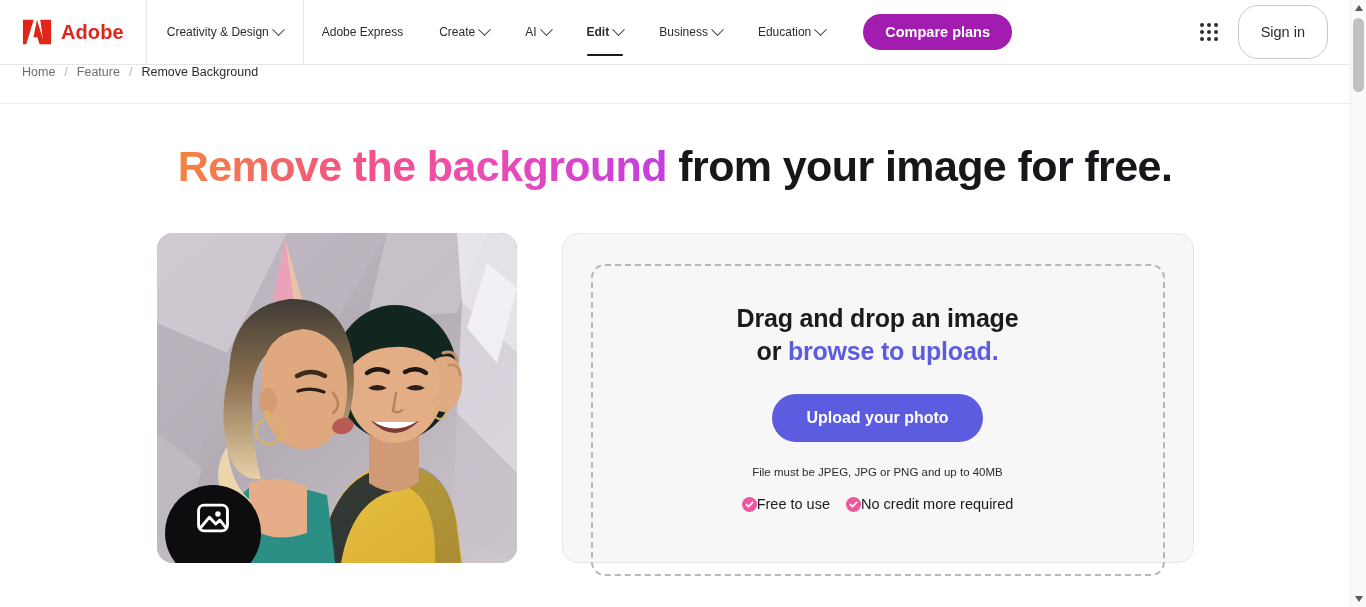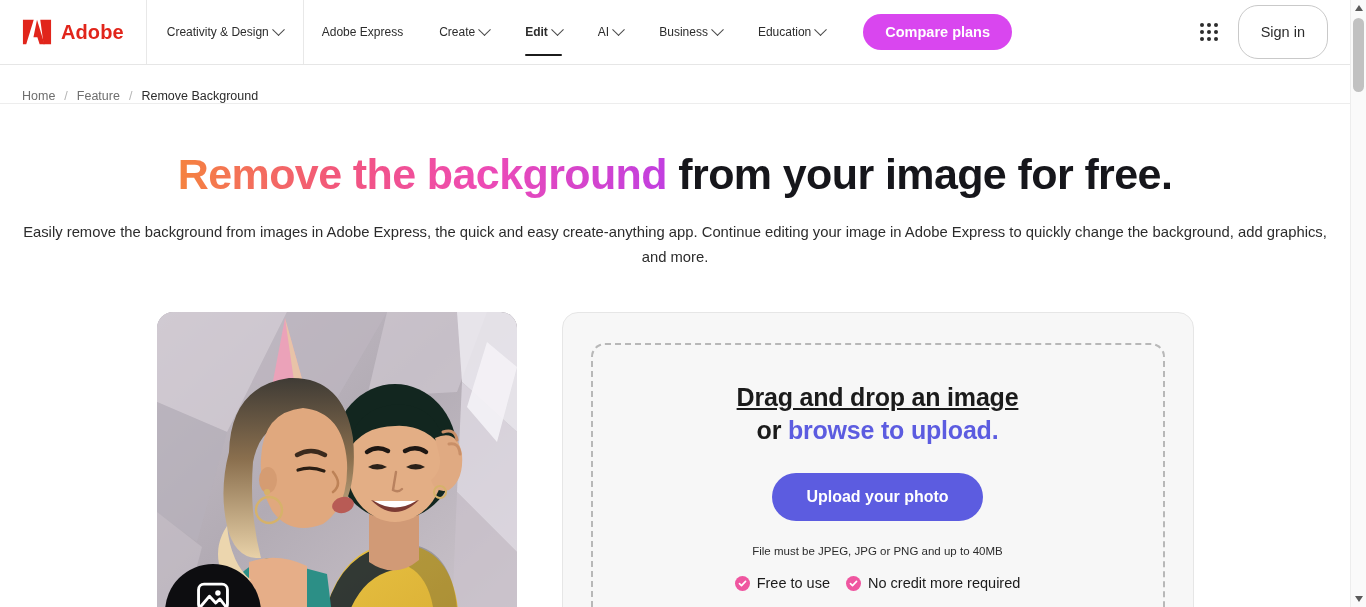--- a/index.html
+++ b/index.html
@@ -90,21 +90,21 @@
     width: 9px; height: 9px;
     border-right: 1.4px solid #4a4a4a;
     border-bottom: 1.4px solid #4a4a4a;
     transform: rotate(45deg) translate(-2px,-2px);
     flex: 0 0 auto;
   }
 
   .compare-btn {
     align-self: center;
     margin-left: 20px;
-    background: #d946ef;
+    background: #a21caf;
     color: #fff;
     font-size: 14.5px;
     font-weight: 700;
     border: none;
     border-radius: 20px;
     padding: 10px 22px;
     cursor: pointer;
     white-space: nowrap;
     font-family: "Liberation Sans", sans-serif;
   }
@@ -139,38 +139,38 @@
     color: #2c2c2c;
     cursor: pointer;
     white-space: nowrap;
     font-family: "Liberation Sans", sans-serif;
   }
 
   
   .breadcrumb {
     height: 39px;
     display: flex;
-    align-items: flex-end;
+    align-items: flex-start;
     gap: 9px;
     padding: 0 22px;
     border-bottom: 1px solid #ededed;
     font-size: 12.5px;
     background: #fff;
   }
   .crumb { color: #6e6e6e; cursor: pointer; white-space: nowrap; }
   .crumb.current { color: #2c2c2c; cursor: default; }
   .crumb-sep { color: #b5b5b5; }
 
   
   .hero {
     padding: 30px 20px 0 20px;
     text-align: center;
   }
   .hero-title {
-    margin: 16px;
+    margin: 8px;
     font-size: 43px;
     line-height: 1.15;
     font-weight: 700;
     letter-spacing: -0.6px;
     color: #16161b;
     white-space: nowrap;
   }
   .grad-text {
     background: linear-gradient(90deg, #f5833f 0%, #f2557f 34%, #ee4bb4 62%, #c13fe0 100%);
     -webkit-background-clip: text;
@@ -242,21 +242,20 @@
     flex-direction: column;
     align-items: center;
     padding-top: 36px;
   }
   .dz-line1 {
     font-size: 25px;
     font-weight: 700;
     color: #1b1b1b;
     letter-spacing: -0.2px;
     line-height: 1.32;
-    text-decoration: underline;
   }
   .dz-line2 {
     font-size: 25px;
     font-weight: 700;
     color: #1b1b1b;
     letter-spacing: -0.2px;
     line-height: 1.32;
   }
   .dz-link {
     color: #5c5ce0;
@@ -281,21 +280,20 @@
   }
   .badges {
     margin-top: 18px;
     display: flex;
     align-items: center;
     gap: 16px;
   }
   .badge {
     display: flex;
     align-items: center;
-    gap: 7px;
     font-size: 14.5px;
     color: #1b1b1b;
     white-space: nowrap;
   }
   .check-dot {
     width: 15px; height: 15px;
     border-radius: 50%;
     background: #ef56a0;
     display: flex;
     align-items: center;
@@ -360,27 +358,27 @@
 
         <div class="nav-item">
           <span>Adobe Express</span>
         </div>
 
         <div class="nav-item">
           <span>Create</span>
           <span class="chev"></span>
         </div>
 
+        <div class="nav-item">
+          <span>AI</span>
+          <span class="chev"></span>
+        </div>
+
         <div class="nav-item active">
           <span>Edit</span>
-          <span class="chev"></span>
-        </div>
-
-        <div class="nav-item">
-          <span>AI</span>
           <span class="chev"></span>
         </div>
 
         <div class="nav-item">
           <span>Business</span>
           <span class="chev"></span>
         </div>
 
         <div class="nav-item">
           <span>Education</span>
@@ -411,21 +409,20 @@
     <div class="breadcrumb">
       <span class="crumb">Home</span>
       <span class="crumb-sep">/</span>
       <span class="crumb">Feature</span>
       <span class="crumb-sep">/</span>
       <span class="crumb current">Remove Background</span>
     </div>
 
     <div class="hero">
       <h1 class="hero-title"><span class="grad-text">Remove the background</span><span> from your image for free.</span></h1>
-      <p class="hero-sub">Easily remove the background from images in Adobe Express, the quick and easy create-anything app. Continue editing your image in Adobe Express to quickly change the background, add graphics, and more.</p>
     </div>
 
     <div class="main-row">
 
       <div class="photo-card">
         <svg class="photo-svg" viewBox="0 0 360 330">
           <defs>
             <linearGradient id="bgFacets" x1="0" y1="0" x2="1" y2="1">
               <stop offset="0%" stop-color="#c8c2ca"></stop>
               <stop offset="45%" stop-color="#b2abb4"></stop>

